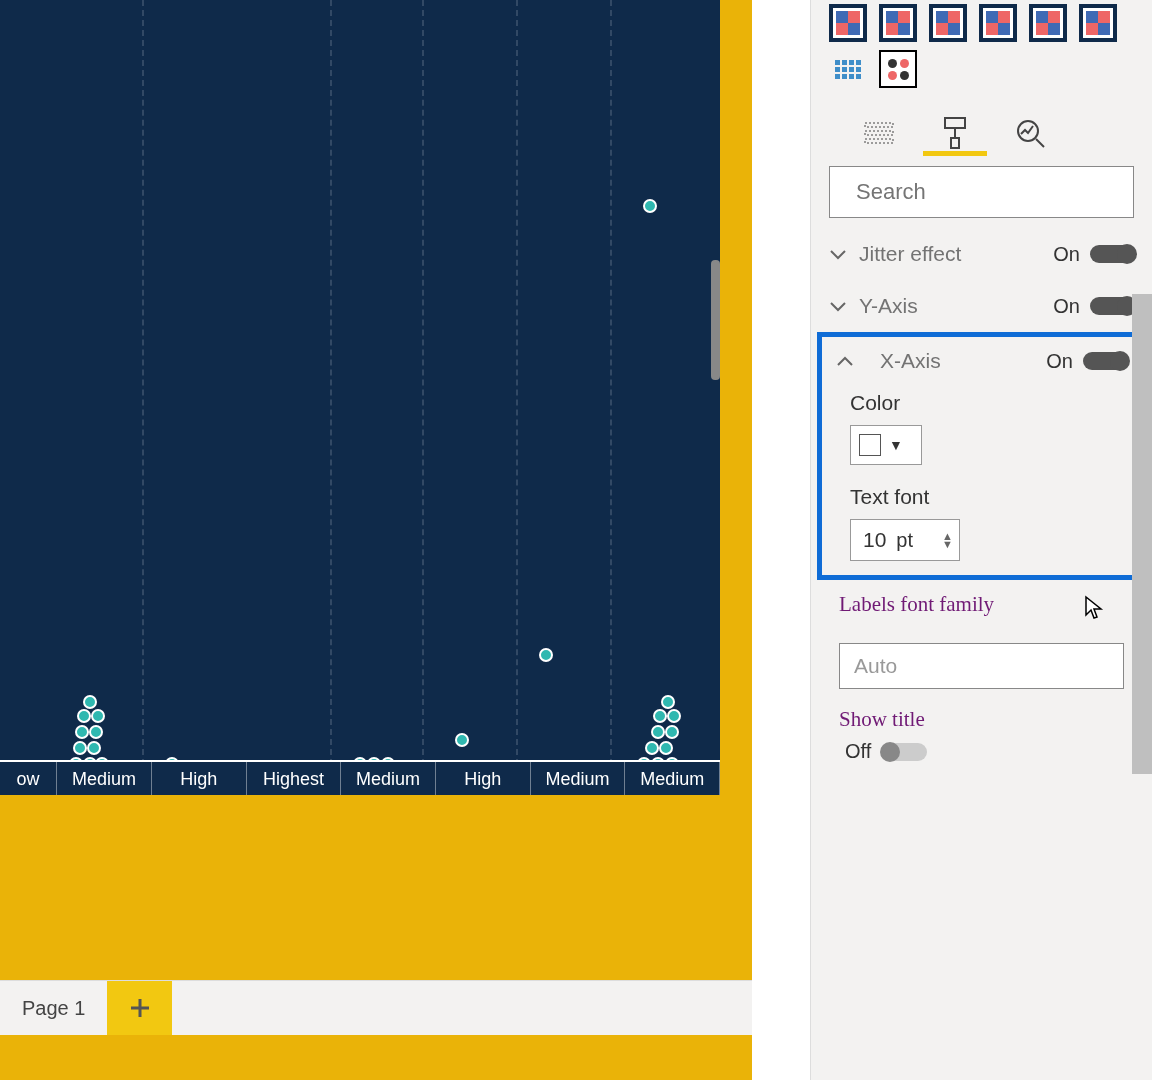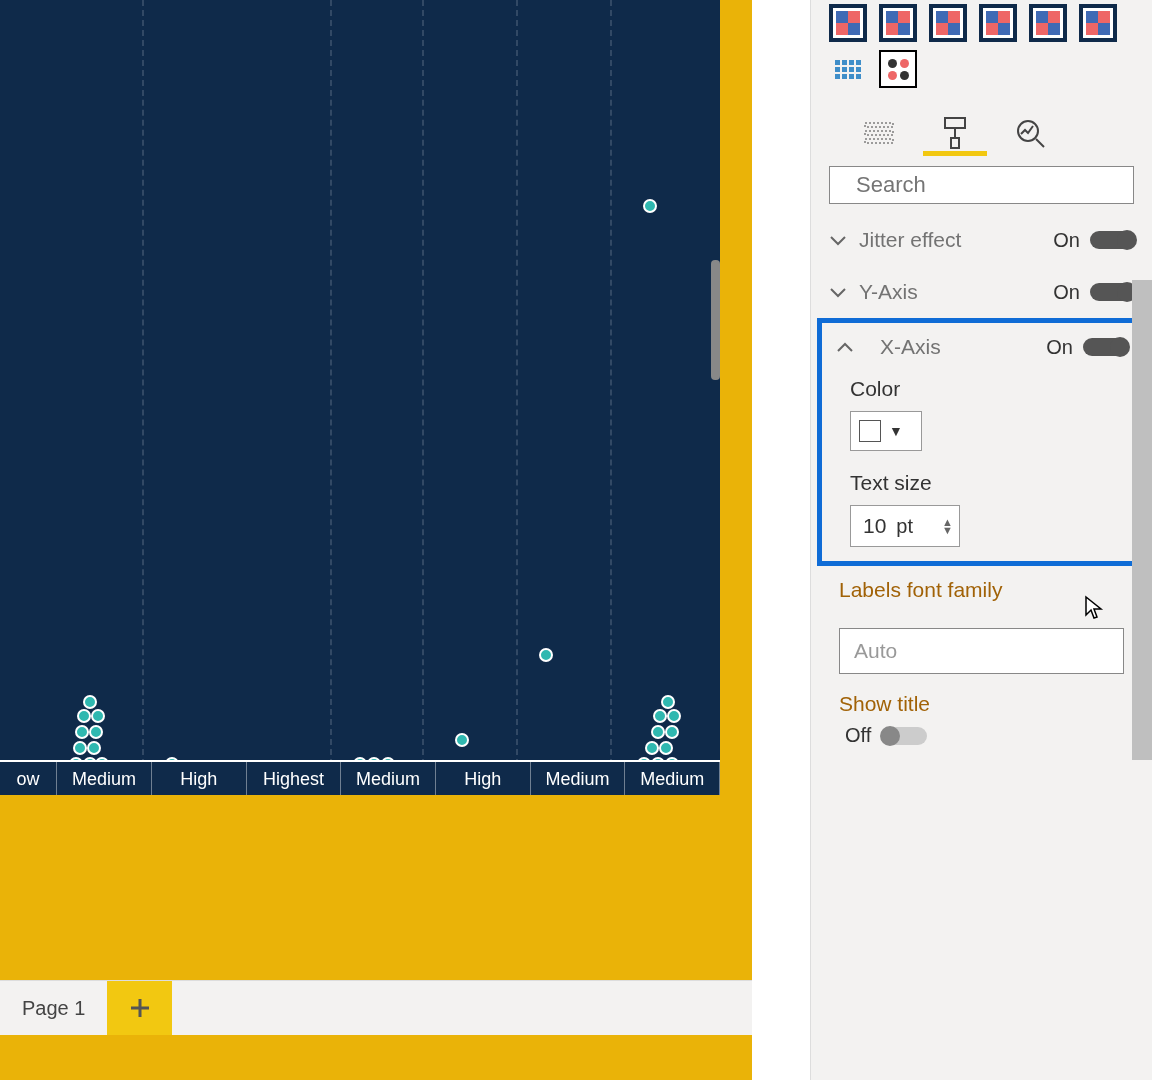--- a/index.html
+++ b/index.html
@@ -34,21 +34,21 @@
 .viz-mini.selected { border: 2px solid #000; background: #fff; }
 .mini-dots { display: grid; grid-template-columns: repeat(2, 9px); grid-template-rows: repeat(2, 9px); gap: 3px; }
 .mini-dots span { border-radius: 50%; }
 .mini-dots span:nth-child(1){ background:#333;} .mini-dots span:nth-child(2){ background:#e66;} .mini-dots span:nth-child(3){ background:#e66;} .mini-dots span:nth-child(4){ background:#333;}
 
 .pane-tabs { display: flex; gap: 36px; padding: 6px 40px 0 48px; }
 .pane-tab { width: 40px; height: 46px; display: flex; align-items: center; justify-content: center; position: relative; }
 .pane-tab.active::after { content:""; position:absolute; left:-12px; right:-12px; bottom:0; height:5px; background:#f2c811; }
 
 .search-row { padding: 10px 18px; }
-.search-box { display:flex; align-items:center; height:38px; border:1px solid #888; background:#fff; padding:0 14px; gap:12px; }
+.search-box { display:flex; align-items:center; height:52px; border:1px solid #888; background:#fff; padding:0 14px; gap:12px; }
 .search-box input { border:none; outline:none; font-size:22px; flex:1; background:transparent; }
 
 .format-scroll { flex:1; overflow: hidden; position: relative; }
 .section { padding: 14px 16px; display:flex; align-items:center; gap:10px; }
 .section-label { flex:1; font-size:21px; color:#737373; }
 .toggle-wrap { display:flex; align-items:center; gap:10px; }
 .toggle-label { font-size:20px; color:#333; }
 .toggle { width: 46px; height: 18px; background:#555; border-radius:10px; position:relative; }
 .toggle .knob { position:absolute; width:20px; height:20px; background:#555; border-radius:50%; top:-1px; }
 .toggle.on .knob { right:-1px; }
@@ -62,21 +62,21 @@
 .sub-label { font-size:21px; color:#333; padding: 10px 26px 6px 28px; }
 .color-picker { display:flex; align-items:center; margin: 4px 0 10px 28px; border:1px solid #999; width:72px; height:40px; background:#fff; }
 .color-swatch { width:22px; height:22px; border:1px solid #555; margin:0 8px; background:#fff; }
 .dropdown-caret { font-size:14px; color:#333; }
 .textsize-box { display:flex; align-items:center; margin: 4px 0 0 28px; border:1px solid #999; width:110px; height:42px; background:#fff; padding:0 6px 0 12px; }
 .textsize-box .val { font-size:21px; color:#333; }
 .textsize-box .unit { font-size:20px; color:#333; margin-left:10px; flex:1; }
 .spin { display:flex; flex-direction:column; line-height:8px; font-size:11px; color:#666; }
 
 .field-row { padding: 4px 28px 14px 28px; }
-.field-label { font-size:21px; color:#a16207; margin-bottom:8px; }
+.field-label { font-size:21px; color:#701a75; margin-bottom:8px;font-family:Liberation Serif, serif; }
 .select-box { height:46px; border:1px solid #888; background:#fff; display:flex; align-items:center; padding:0 14px; justify-content:space-between; }
 .select-box span { font-size:21px; color:#444; }
 .text-input { height:46px; border:1px solid #888; background:#fff; display:flex; align-items:center; padding:0 14px; font-size:21px; color:#999; }
 
 .scrollbar { position:absolute; right:0; top:66px; width:20px; height:480px; background:#bfbfbf; }
 
 .cursor { position:absolute; right:48px; top:595px; width:20px; height:26px; pointer-events:none; }
 
 svg { display:block; }
 </style>
@@ -305,21 +305,21 @@
             <div class="toggle on">
                 <div class="knob"></div>
               </div>
           </div>
         </div>
         <div class="sub-label">Color</div>
         <div class="color-picker">
           <div class="color-swatch"></div>
           <span class="dropdown-caret">▼</span>
         </div>
-        <div class="sub-label">Text size</div>
+        <div class="sub-label">Text font</div>
         <div class="textsize-box">
           <span class="val">10</span>
           <span class="unit">pt</span>
           <div class="spin">
               <span>▲</span>
               <span>▼</span>
             </div>
         </div>
       </div>
 

